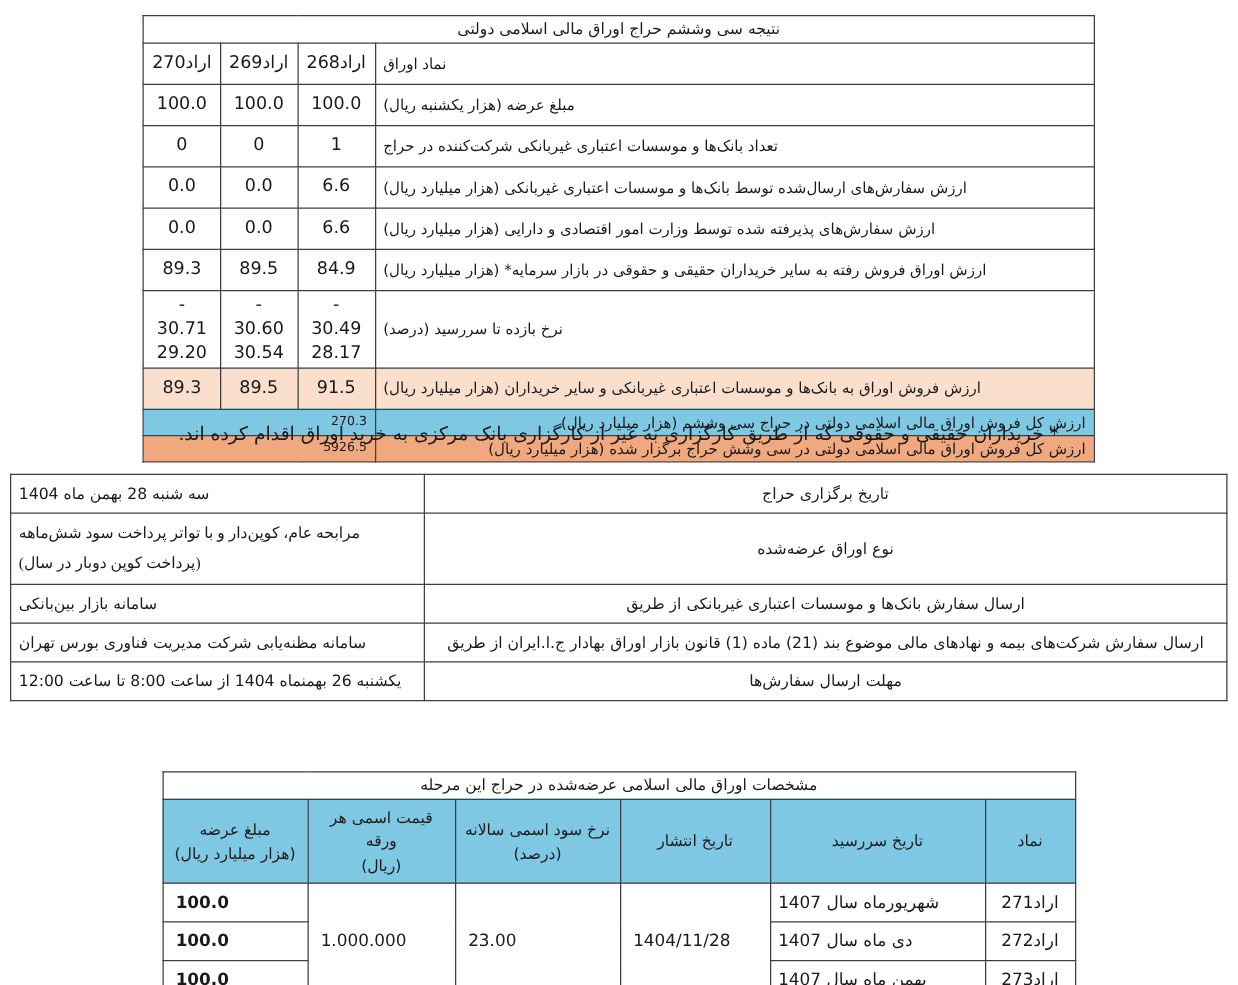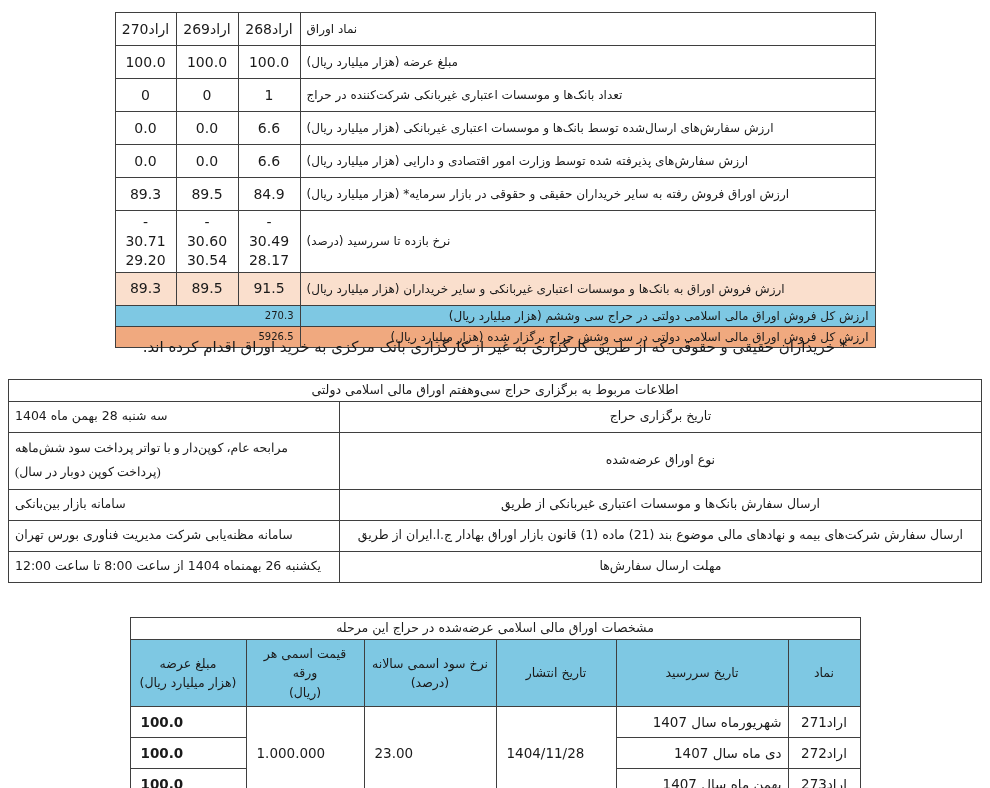--- a/index.html
+++ b/index.html
@@ -128,46 +128,49 @@
     line-height: 1.55;
     padding: 4px 6px;
     height: 44px;
   }
   #table-three .colhead span { display: block; }
   #table-three td.cell {
     text-align: center;
     font-size: 13.5px;
     height: 26px;
   }
-  #table-three td.cell-right { text-align: right; }
+  #table-three td.cell-right { text-align: left; }
   #table-three td.cell-num { text-align: left; font-weight: bold; padding-left: 10px; }
   #table-three td.cell-mid { text-align: left; padding-left: 10px; font-size: 13.5px; }
 </style>
 </head>
 <body>
 
 <div id="table-one-wrap">
   <table class="tbl" id="table-one">
     <colgroup>
       <col style="width:575px">
       <col style="width:62px">
       <col style="width:62px">
       <col style="width:61px">
     </colgroup>
     <tbody>
+      <tr>
+        <td class="banner" colspan="4">نتیجه سی وششم حراج اوراق مالی اسلامی دولتی</td>
+      </tr>
 
       <tr>
         <td class="lbl">نماد اوراق</td>
         <td class="num numb">اراد268</td>
         <td class="num numb">اراد269</td>
         <td class="num numb">اراد270</td>
       </tr>
 
       <tr>
-        <td class="lbl">مبلغ عرضه (هزار میلیارد ریال)</td>
+        <td class="lbl">مبلغ عرضه (هزار یکشنبه ریال)</td>
         <td class="num numb">100.0</td>
         <td class="num numb">100.0</td>
         <td class="num numb">100.0</td>
       </tr>
 
       <tr>
         <td class="lbl">تعداد بانک‌ها و موسسات اعتباری غیربانکی شرکت‌کننده در حراج</td>
         <td class="num">1</td>
         <td class="num">0</td>
         <td class="num">0</td>
@@ -232,23 +235,20 @@
 
 <div class="footnote">* خریداران حقیقی و حقوقی که از طریق کارگزاری به غیر از کارگزاری بانک مرکزی به خرید اوراق اقدام کرده اند.</div>
 
 <div id="table-two-wrap">
   <table class="tbl" id="table-two">
     <colgroup>
       <col style="width:66%">
       <col style="width:34%">
     </colgroup>
     <tbody>
-      <tr>
-        <td class="banner" colspan="2">اطلاعات مربوط به برگزاری حراج سی‌وهفتم اوراق مالی اسلامی دولتی</td>
-      </tr>
 
       <tr>
         <td class="lbl" style="height:26px">تاریخ برگزاری حراج</td>
         <td class="value">سه شنبه 28 بهمن ماه 1404</td>
       </tr>
 
       <tr>
         <td class="lbl" style="height:52px">نوع اوراق عرضه‌شده</td>
         <td class="value twoline">
           <span>مرابحه عام، کوپن‌دار و با تواتر پرداخت سود شش‌ماهه</span>

